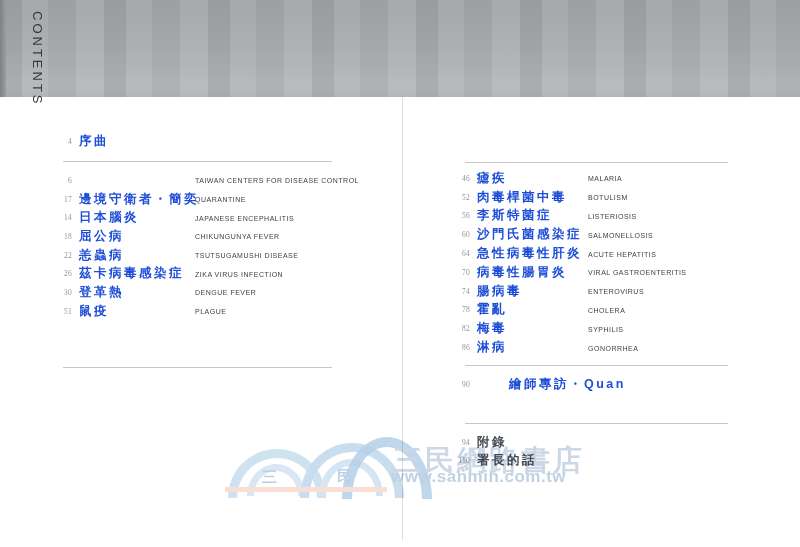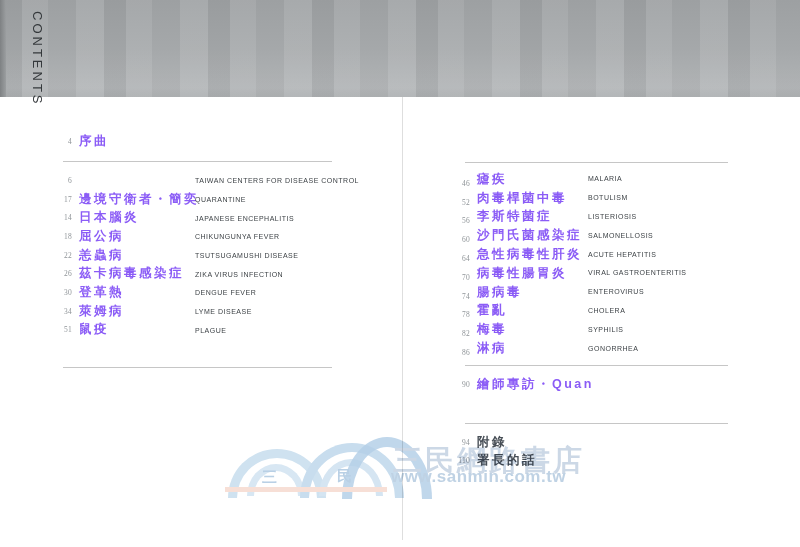--- a/index.html
+++ b/index.html
@@ -44,32 +44,32 @@
   
   .col{position:absolute;}
   .col-intro{left:58px;top:132px;width:275px;}
   .col-left{left:58px;top:171px;width:278px;}
   .col-right{left:456px;top:169px;width:282px;}
   .col-interviews{left:456px;top:374px;width:282px;}
   .col-back{left:456px;top:434px;width:282px;}
   .row{position:relative;display:flex;align-items:center;}
   .col-intro  .row{height:18px;}
   .col-left   .row{height:18.7px;}
-  .col-right  .row{height:18.8px;align-items:flex-end;}
-  .col-interviews .row{height:20px;}
+  .col-right  .row{height:18.8px;}
+  .col-interviews .row{height:20px;gap:32px;}
   .col-back   .row{height:17.5px;}
   .num{
     flex:none;width:14px;text-align:right;
     font-family:"Liberation Serif",serif;
     font-size:7.5px;color:#8f9498;letter-spacing:.3px;
   }
   .zh{
     margin-left:7px;
     font-size:12.5px;font-weight:700;letter-spacing:2.5px;
-    color:#8b5cf6;white-space:nowrap;
+    color:#1d4ed8;white-space:nowrap;
   }
   .col-back .zh{color:#474e56;}
   .en{
     position:absolute;top:50%;transform:translateY(-50%);
     font-size:7px;letter-spacing:.5px;color:#3d4246;
     white-space:nowrap;
   }
   .col-left .en{left:137px;}
   .col-right .en{left:132px;}
   
@@ -148,25 +148,20 @@
     <span class="num">26</span>
     <span class="zh">茲卡病毒感染症</span>
     <span class="en">ZIKA VIRUS INFECTION</span>
   </div>
   <div class="row">
     <span class="num">30</span>
     <span class="zh">登革熱</span>
     <span class="en">DENGUE FEVER</span>
   </div>
   <div class="row">
-    <span class="num">34</span>
-    <span class="zh">萊姆病</span>
-    <span class="en">LYME DISEASE</span>
-  </div>
-  <div class="row">
     <span class="num">51</span>
     <span class="zh">鼠疫</span>
     <span class="en">PLAGUE</span>
   </div>
 </div>
 
 <div class="col col-right">
   <div class="row">
     <span class="num">46</span>
     <span class="zh">瘧疾</span>

